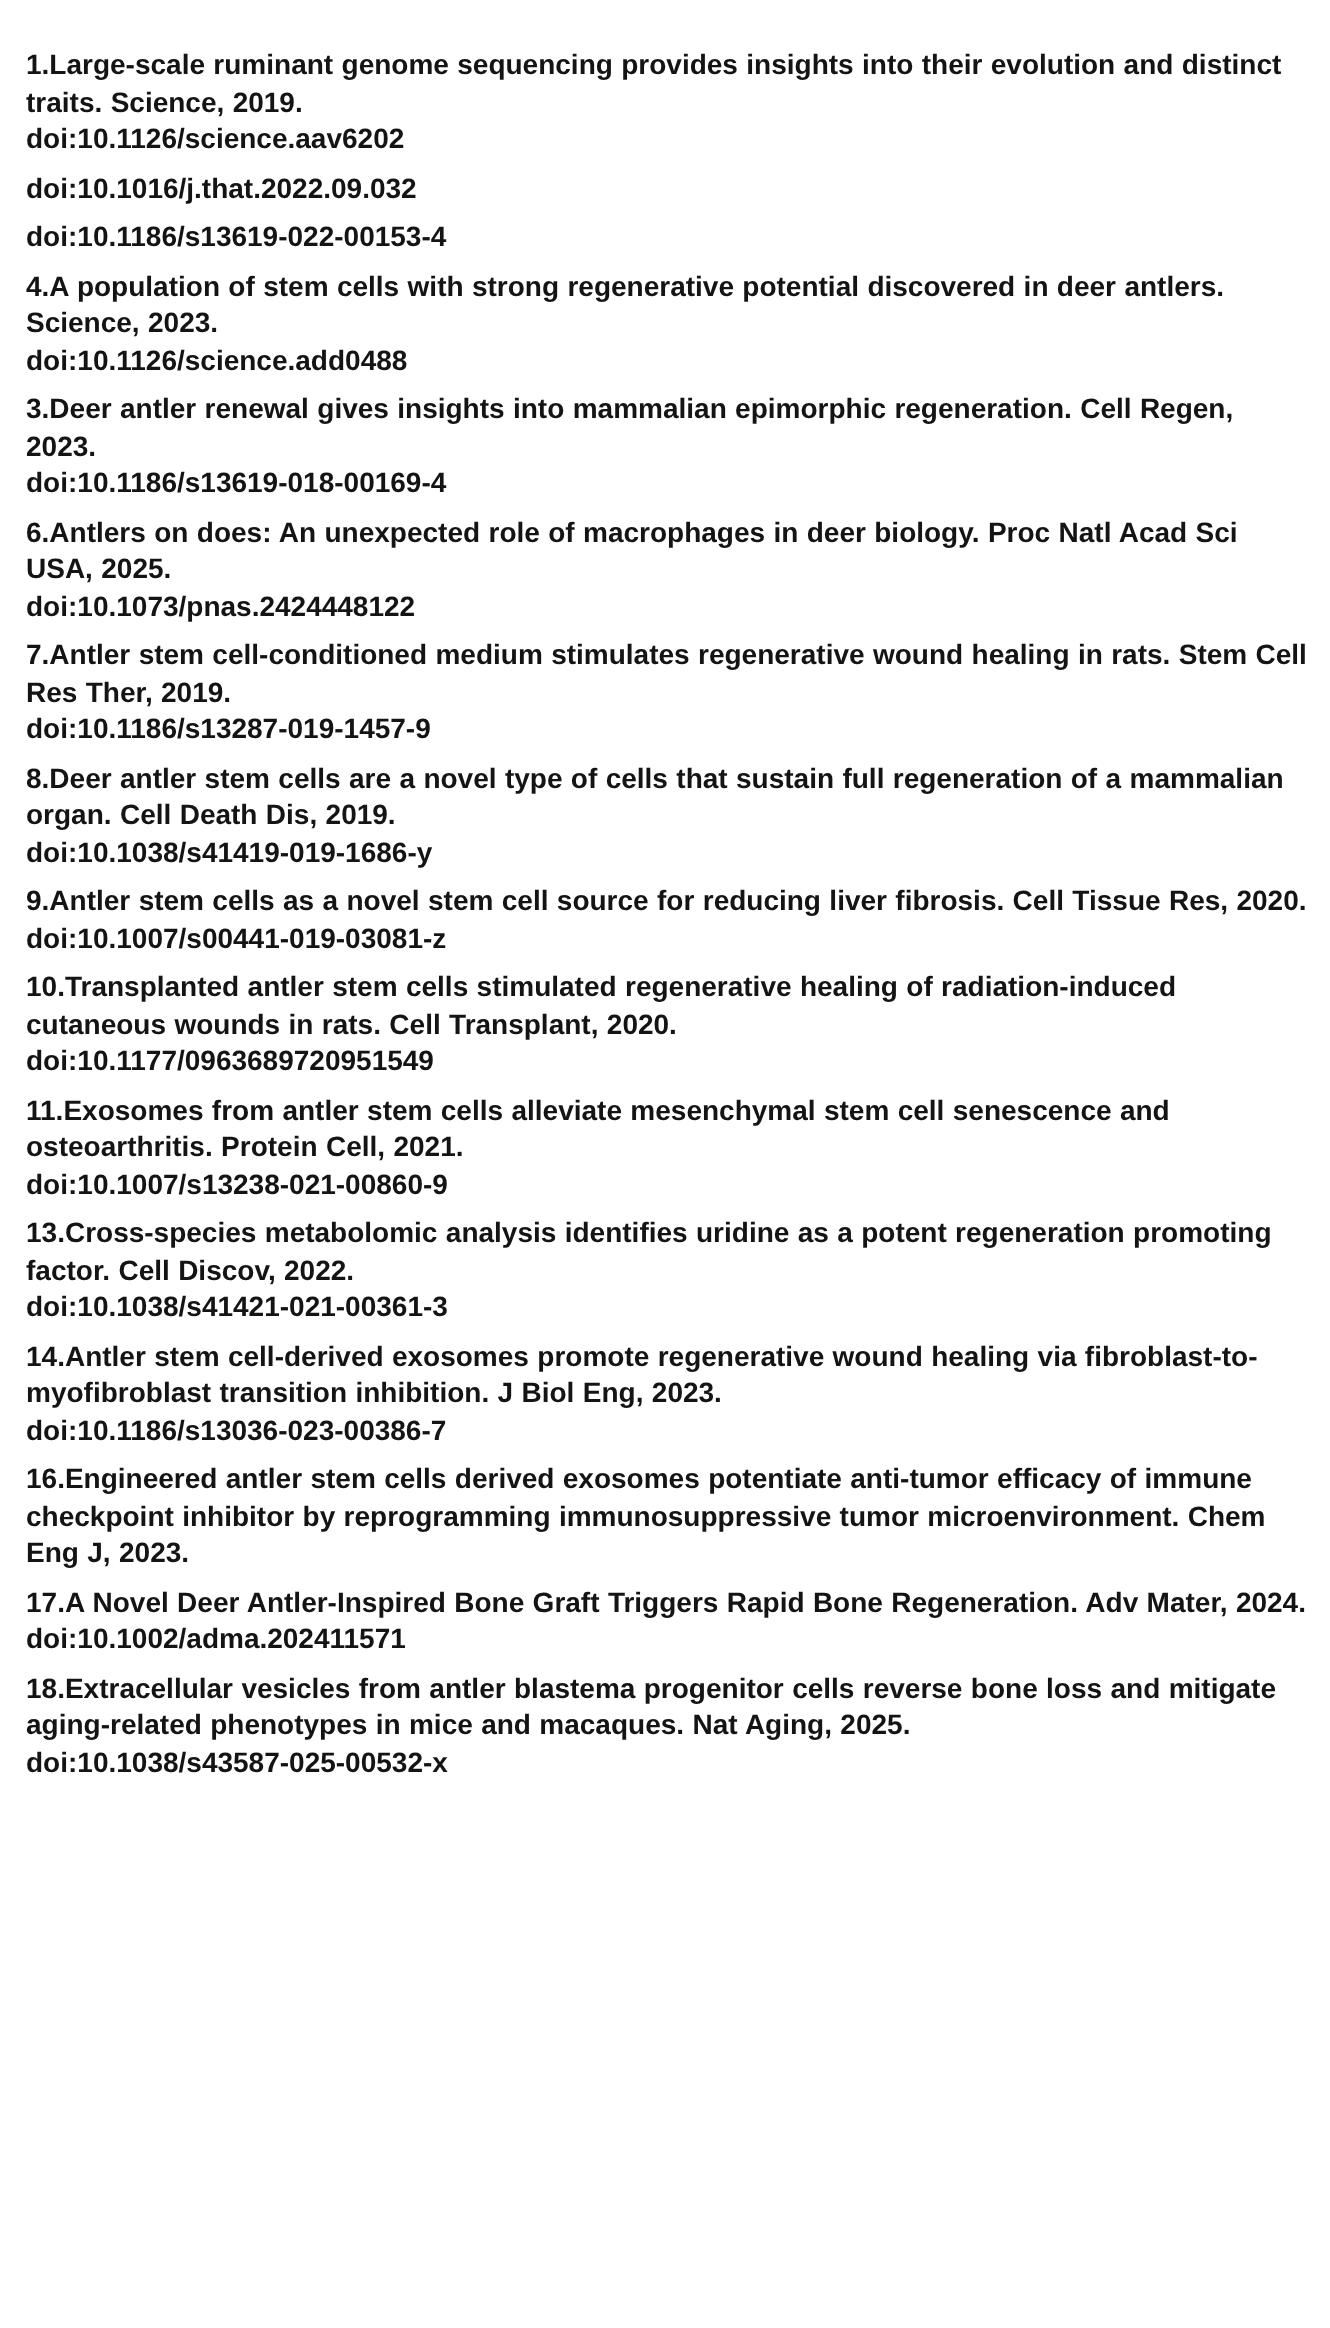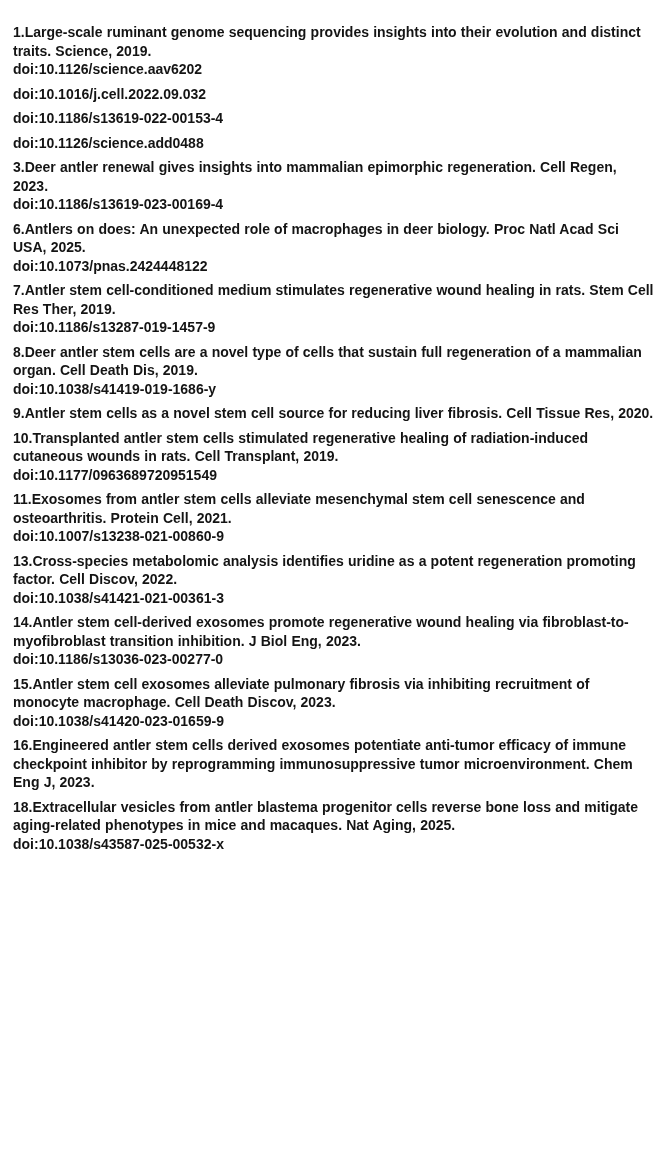--- a/index.html
+++ b/index.html
@@ -30,67 +30,69 @@
 </style>
 </head>
 <body>
 
 <main class="refs" id="refs-container">
     <div class="ref">
       <p class="ref-text">1.Large-scale ruminant genome sequencing provides insights into their evolution and distinct traits. Science, 2019.</p>
       <p class="ref-doi">doi:10.1126/science.aav6202</p>
     </div>
     <div class="ref">
-      <p class="ref-doi">doi:10.1016/j.cell.2022.09.032</p>
+      <p class="ref-doi">doi:10.1016/j.that.2022.09.032</p>
     </div>
     <div class="ref">
       <p class="ref-doi">doi:10.1186/s13619-022-00153-4</p>
     </div>
     <div class="ref">
+      <p class="ref-text">4.A population of stem cells with strong regenerative potential discovered in deer antlers. Science, 2023.</p>
       <p class="ref-doi">doi:10.1126/science.add0488</p>
     </div>
     <div class="ref">
       <p class="ref-text">3.Deer antler renewal gives insights into mammalian epimorphic regeneration. Cell Regen, 2023.</p>
-      <p class="ref-doi">doi:10.1186/s13619-023-00169-4</p>
+      <p class="ref-doi">doi:10.1186/s13619-018-00169-4</p>
     </div>
     <div class="ref">
       <p class="ref-text">6.Antlers on does: An unexpected role of macrophages in deer biology. Proc Natl Acad Sci USA, 2025.</p>
       <p class="ref-doi">doi:10.1073/pnas.2424448122</p>
     </div>
     <div class="ref">
       <p class="ref-text">7.Antler stem cell-conditioned medium stimulates regenerative wound healing in rats. Stem Cell Res Ther, 2019.</p>
       <p class="ref-doi">doi:10.1186/s13287-019-1457-9</p>
     </div>
     <div class="ref">
       <p class="ref-text">8.Deer antler stem cells are a novel type of cells that sustain full regeneration of a mammalian organ. Cell Death Dis, 2019.</p>
       <p class="ref-doi">doi:10.1038/s41419-019-1686-y</p>
     </div>
     <div class="ref">
       <p class="ref-text">9.Antler stem cells as a novel stem cell source for reducing liver fibrosis. Cell Tissue Res, 2020.</p>
+      <p class="ref-doi">doi:10.1007/s00441-019-03081-z</p>
     </div>
     <div class="ref">
-      <p class="ref-text">10.Transplanted antler stem cells stimulated regenerative healing of radiation-induced cutaneous wounds in rats. Cell Transplant, 2019.</p>
+      <p class="ref-text">10.Transplanted antler stem cells stimulated regenerative healing of radiation-induced cutaneous wounds in rats. Cell Transplant, 2020.</p>
       <p class="ref-doi">doi:10.1177/0963689720951549</p>
     </div>
     <div class="ref">
       <p class="ref-text">11.Exosomes from antler stem cells alleviate mesenchymal stem cell senescence and osteoarthritis. Protein Cell, 2021.</p>
       <p class="ref-doi">doi:10.1007/s13238-021-00860-9</p>
     </div>
     <div class="ref">
       <p class="ref-text">13.Cross-species metabolomic analysis identifies uridine as a potent regeneration promoting factor. Cell Discov, 2022.</p>
       <p class="ref-doi">doi:10.1038/s41421-021-00361-3</p>
     </div>
     <div class="ref">
       <p class="ref-text">14.Antler stem cell-derived exosomes promote regenerative wound healing via fibroblast-to-myofibroblast transition inhibition. J Biol Eng, 2023.</p>
-      <p class="ref-doi">doi:10.1186/s13036-023-00277-0</p>
-    </div>
-    <div class="ref">
-      <p class="ref-text">15.Antler stem cell exosomes alleviate pulmonary fibrosis via inhibiting recruitment of monocyte macrophage. Cell Death Discov, 2023.</p>
-      <p class="ref-doi">doi:10.1038/s41420-023-01659-9</p>
+      <p class="ref-doi">doi:10.1186/s13036-023-00386-7</p>
     </div>
     <div class="ref">
       <p class="ref-text">16.Engineered antler stem cells derived exosomes potentiate anti-tumor efficacy of immune checkpoint inhibitor by reprogramming immunosuppressive tumor microenvironment. Chem Eng J, 2023.</p>
+    </div>
+    <div class="ref">
+      <p class="ref-text">17.A Novel Deer Antler-Inspired Bone Graft Triggers Rapid Bone Regeneration. Adv Mater, 2024.</p>
+      <p class="ref-doi">doi:10.1002/adma.202411571</p>
     </div>
     <div class="ref">
       <p class="ref-text">18.Extracellular vesicles from antler blastema progenitor cells reverse bone loss and mitigate aging-related phenotypes in mice and macaques. Nat Aging, 2025.</p>
       <p class="ref-doi">doi:10.1038/s43587-025-00532-x</p>
     </div>
   </main>
 
 </body></html>

